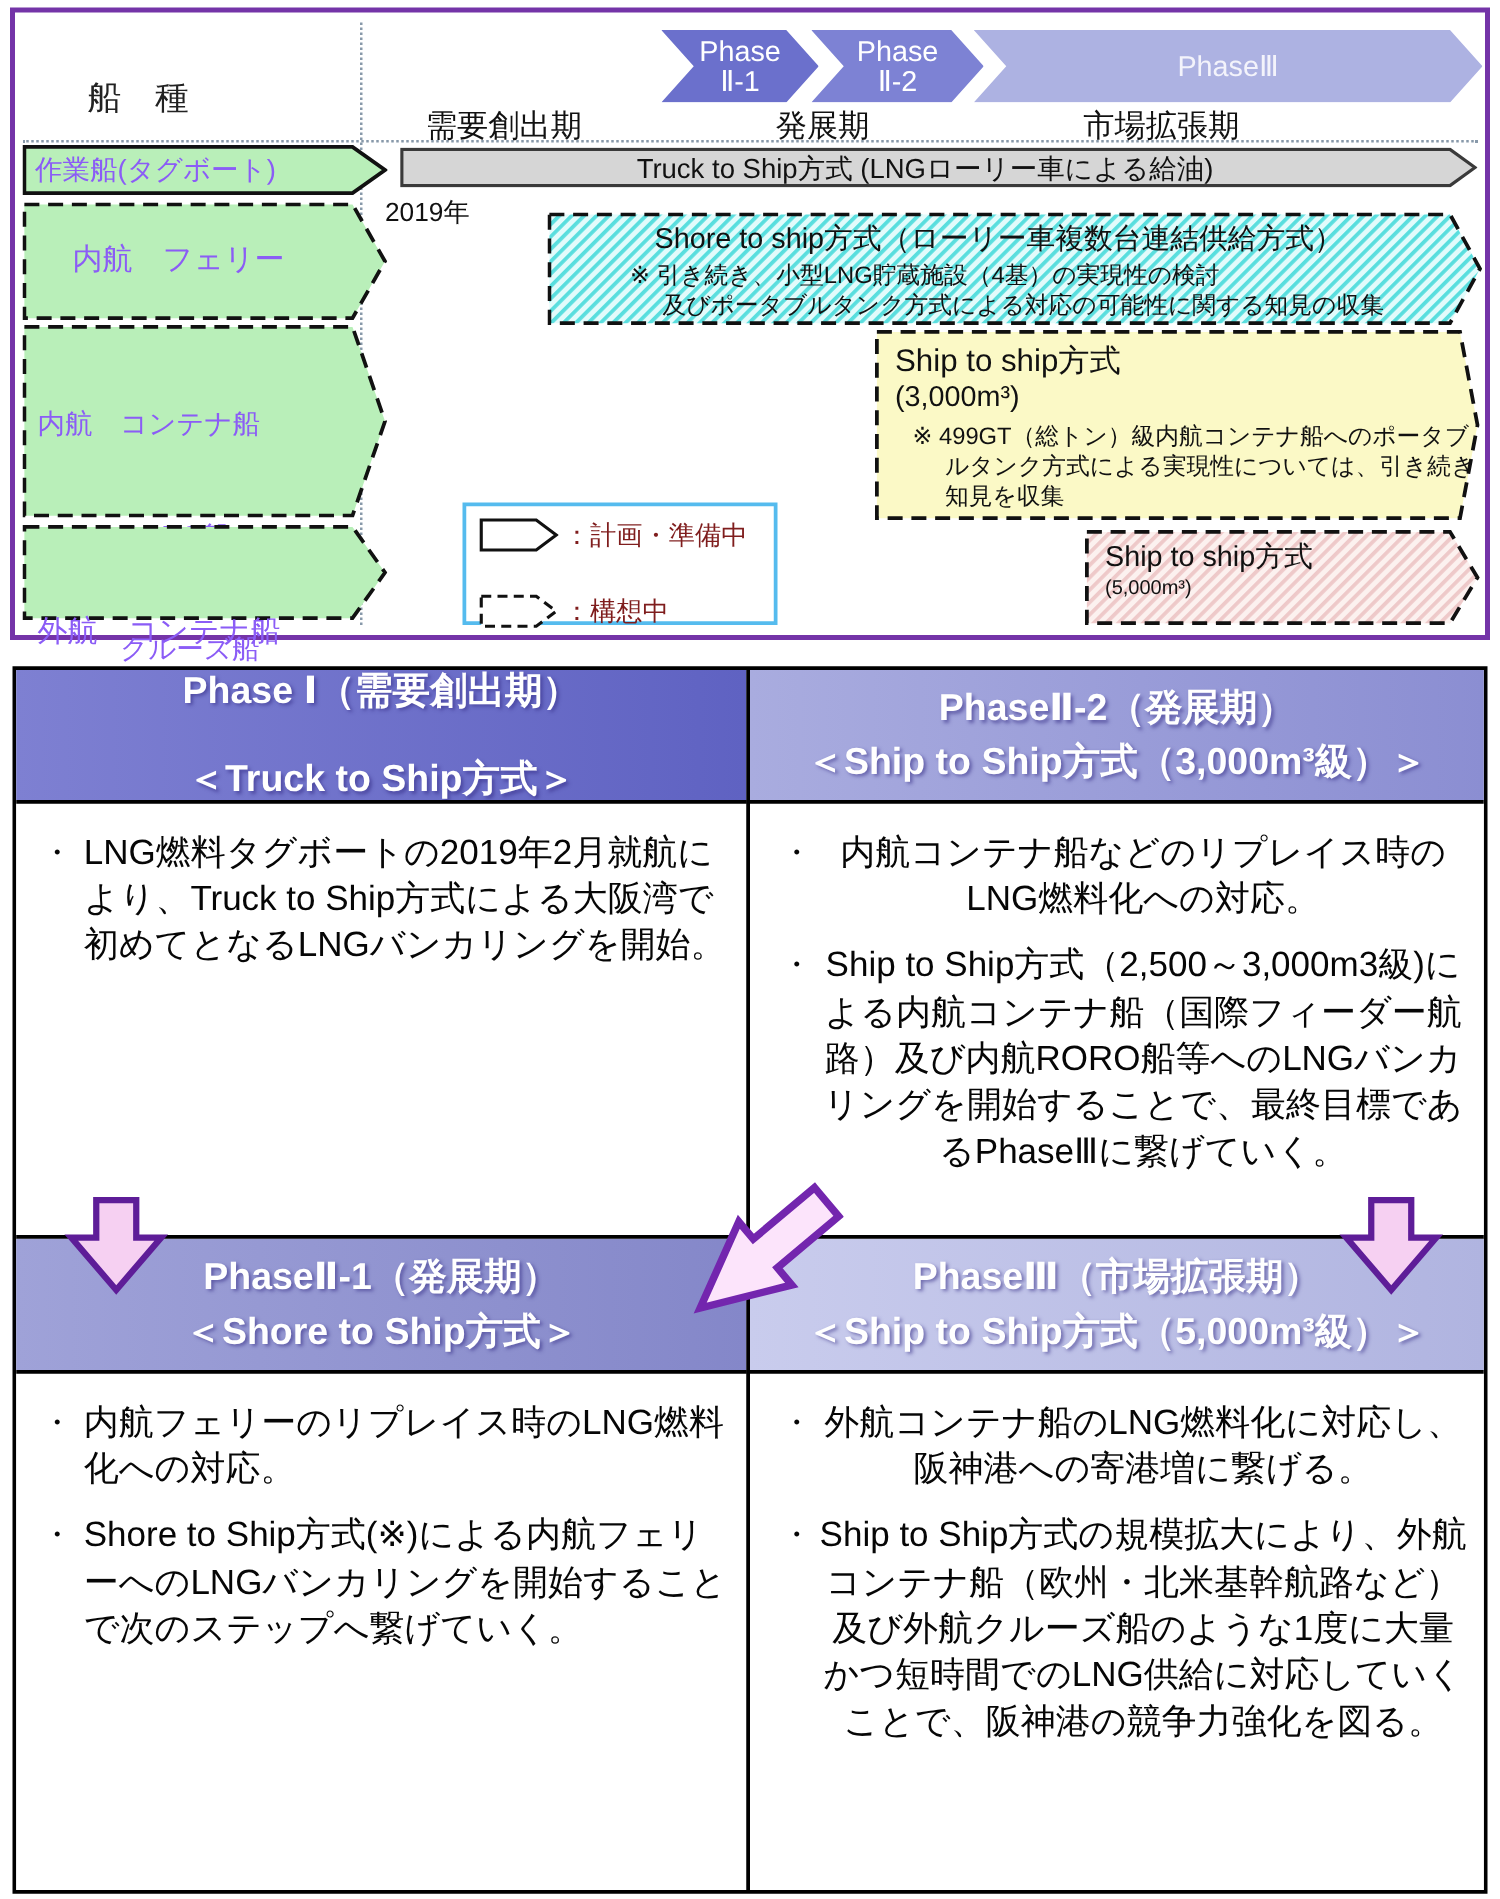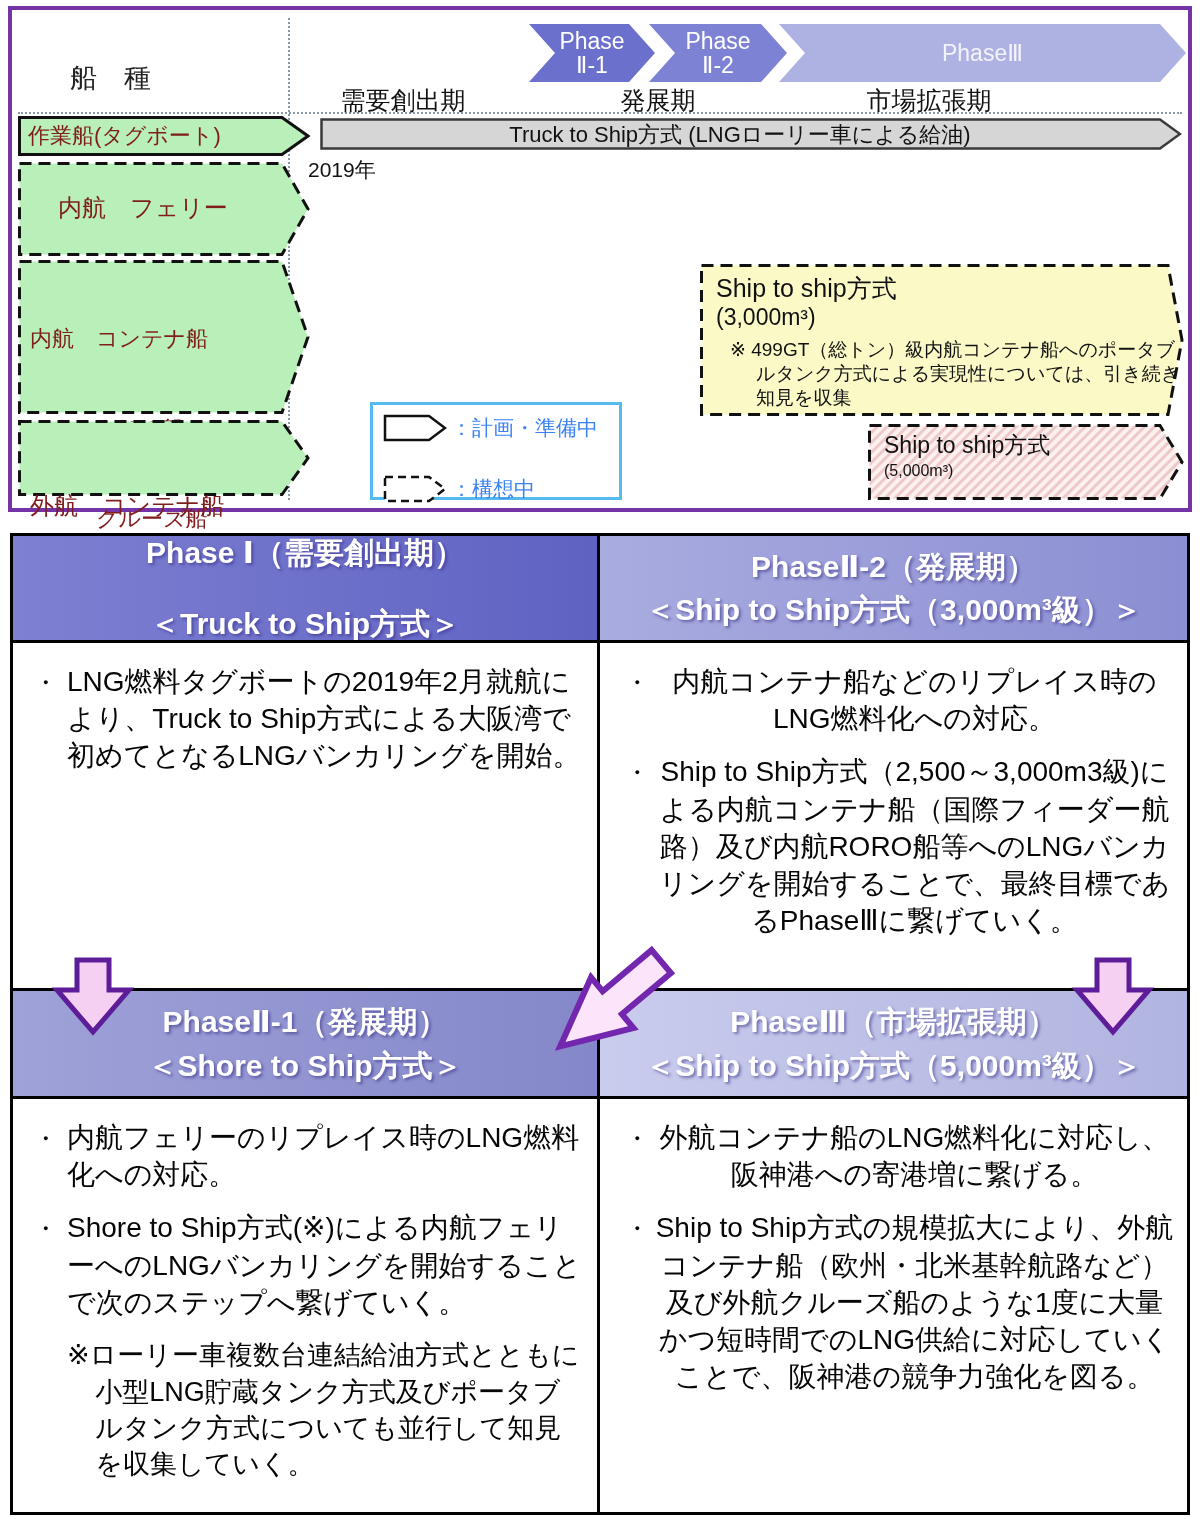--- a/index.html
+++ b/index.html
@@ -26,38 +26,38 @@
   .pd3{left:767px;width:300px;}
 
   .shape{position:absolute;}
   .shape svg{position:absolute;left:0;top:0;}
   .shape .txt{position:absolute;}
 
   .ship1{left:6px;top:106px;width:292px;height:40px;}
   .ship2{left:6px;top:152px;width:292px;height:94px;}
   .ship3{left:6px;top:250px;width:292px;height:154px;}
   .ship4{left:6px;top:410px;width:292px;height:76px;}
-  .shipline{font-size:22px;line-height:30px;white-space:pre;color:#7f1d1d;}
+  .shipline{font-size:22px;line-height:30px;white-space:pre;color:#8b5cf6;}
 
   .truck{left:308px;top:108px;width:862px;height:32px;}
   .truck .txt{left:0;top:2px;width:840px;text-align:center;font-size:22px;color:#111;}
   .yearlbl{left:296px;top:146px;font-size:21px;color:#111;}
 
   .shore{left:426px;top:160px;width:748px;height:90px;}
   .shore .t1{left:0;top:5px;width:722px;text-align:center;font-size:23px;color:#111;}
   .shore .t2{left:66px;top:37px;font-size:19px;color:#111;}
   .shore .t3{left:92px;top:61px;font-size:19px;color:#111;}
 
   .s3000{left:688px;top:254px;width:484px;height:152px;}
   .s3000 .t1{left:16px;top:8px;font-size:25px;color:#111;}
   .s3000 .t2{left:16px;top:40px;font-size:23px;color:#111;}
   .s3000 .t3{left:30px;top:74px;width:428px;font-size:19px;line-height:24px;padding-left:26px;text-indent:-26px;color:#111;}
 
   .legend{left:358px;top:392px;width:246px;height:92px;border:3px solid #55bbee;background:#fff;}
-  .legrow{position:absolute;left:10px;display:flex;gap:4px;font-size:21px;color:#3b82f6;}
+  .legrow{position:absolute;left:10px;display:flex;gap:4px;font-size:21px;color:#7f1d1d;}
   .legrow.r1{top:9px;} .legrow.r2{top:50px;margin-top:20px;}
 
   .s5000{left:856px;top:414px;width:316px;height:76px;}
   .s5000 .t1{left:16px;top:6px;font-size:23px;color:#111;}
   .s5000 .t2{left:16px;top:38px;font-size:16px;color:#111;}
 
   
   .ptable{position:absolute;left:10px;top:533px;width:1174px;height:976px;border:3px solid #000;display:grid;
           grid-template-columns:584px auto;grid-template-rows:104px 348px 108px auto;background:#fff;}
   .col2{border-left:3px solid #000;text-align:center;}
@@ -153,20 +153,28 @@
     </div>
 
     <div class="shape truck">
       <svg width="862" height="32">
         <path d="M1.5,1.5 H840 L860,16 L840,30.5 H1.5 Z" fill="#d6d6d6" stroke="#3a3a3a" stroke-width="2.5"></path>
       </svg>
       <div class="txt">Truck to Ship方式 (LNGローリー車による給油)</div>
     </div>
     <div class="ab yearlbl">2019年</div>
 
+    <div class="shape shore">
+      <svg width="748" height="90">
+        <path d="M1.5,1.5 H722 L746,45 L722,88.5 H1.5 Z" fill="url(#hCyan)" stroke="#111" stroke-width="3" stroke-dasharray="12 7"></path>
+      </svg>
+      <div class="txt t1">Shore to ship方式（ローリー車複数台連結供給方式）</div>
+      <div class="txt t2">※ 引き続き、小型LNG貯蔵施設（4基）の実現性の検討</div>
+      <div class="txt t3">及びポータブルタンク方式による対応の可能性に関する知見の収集</div>
+    </div>
 
     <div class="shape s3000">
       <svg width="484" height="152">
         <path d="M1.5,1.5 H468 L482,76 L468,150.5 H1.5 Z" fill="#fbf9c6" stroke="#111" stroke-width="3" stroke-dasharray="12 7"></path>
       </svg>
       <div class="txt t1">Ship to ship方式</div>
       <div class="txt t2">(3,000m³)</div>
       <div class="txt t3">※ 499GT（総トン）級内航コンテナ船へのポータブルタンク方式による実現性については、引き続き知見を収集</div>
     </div>
 
@@ -233,21 +241,20 @@
 
     <div class="bcell rowline">
       <div class="bullet">
         <span class="bm">・</span>
         <span>内航フェリーのリプレイス時のLNG燃料化への対応。</span>
       </div>
       <div class="bullet">
         <span class="bm">・</span>
         <span>Shore to Ship方式(※)による内航フェリーへのLNGバンカリングを開始することで次のステップへ繋げていく。</span>
       </div>
-      <div class="cellnote">※ローリー車複数台連結給油方式とともに小型LNG貯蔵タンク方式及びポータブルタンク方式についても並行して知見を収集していく。</div>
     </div>
     <div class="bcell rowline col2">
       <div class="bullet">
         <span class="bm">・</span>
         <span>外航コンテナ船のLNG燃料化に対応し、阪神港への寄港増に繋げる。</span>
       </div>
       <div class="bullet">
         <span class="bm">・</span>
         <span>Ship to Ship方式の規模拡大により、外航コンテナ船（欧州・北米基幹航路など）及び外航クルーズ船のような1度に大量かつ短時間でのLNG供給に対応していくことで、阪神港の競争力強化を図る。</span>
       </div>

